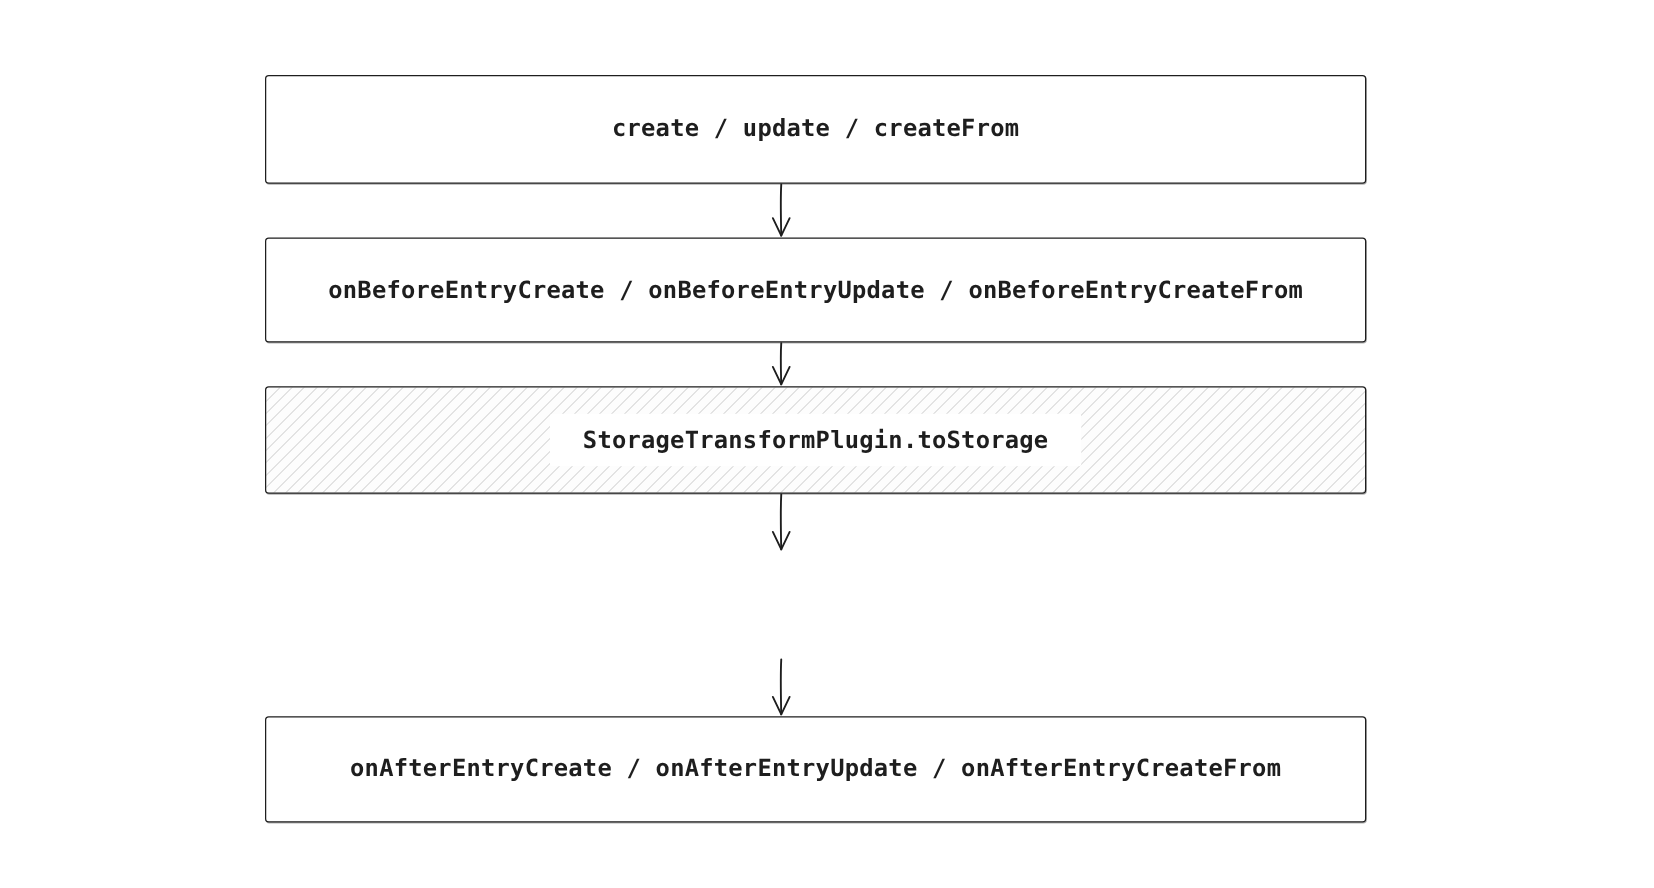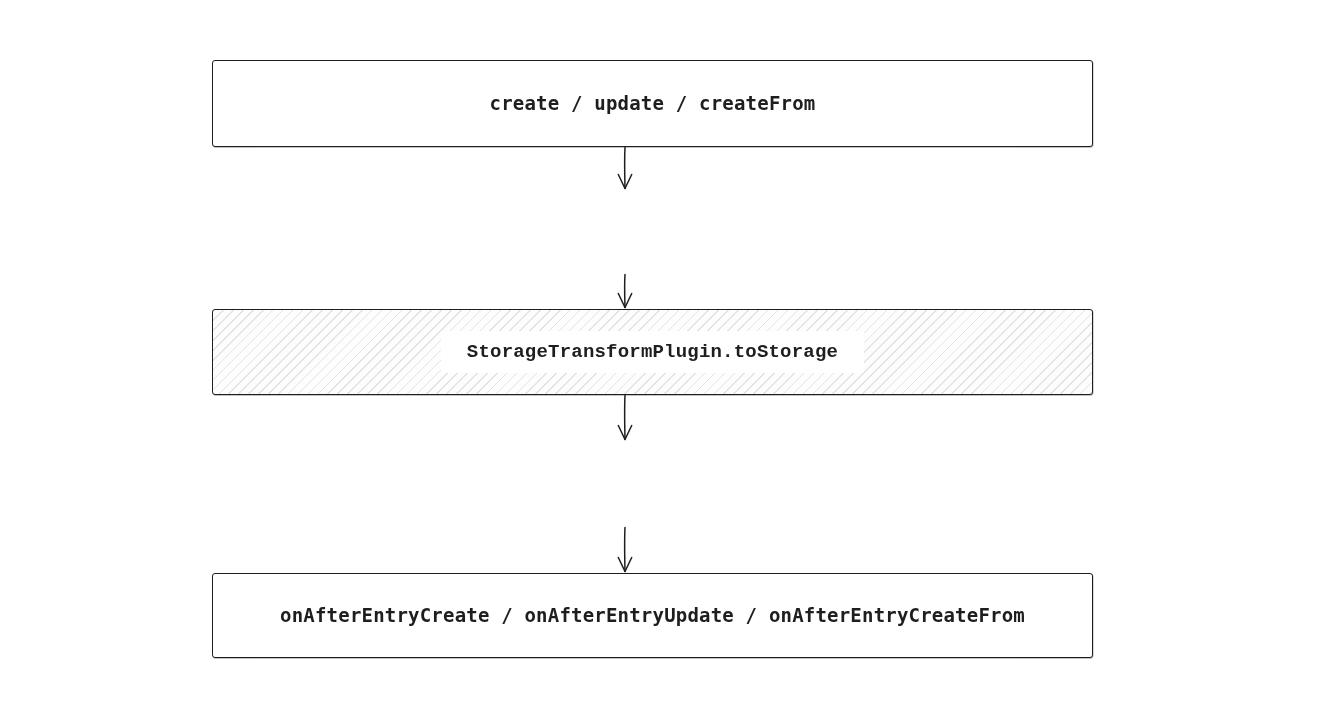--- a/index.html
+++ b/index.html
@@ -41,21 +41,20 @@
   .node.hachure {
     background:
       repeating-linear-gradient(
         135deg,
         #e3e3e3 0px,
         #e3e3e3 1.1px,
         rgba(255,255,255,0) 1.1px,
         rgba(255,255,255,0) 7px
       ),
       #fdfdfd;
-    font-family: Liberation Mono, monospace;
   }
   .node.hachure .label {
     background: #ffffff;
     padding: 10px 26px;
     border-radius: 2px;
   }
   .arrow {
     position: absolute;
     left: 611px;
     width: 28px;
@@ -86,20 +85,23 @@
 
   <div class="node" id="node-0">
     <span class="label">create / update / createFrom</span>
   </div>
 
   <svg class="arrow" id="arrow-0" viewBox="0 0 28 43" aria-hidden="true">
     <path d="M14 0.5 C13.3 13, 13.7 26, 14 41.5"></path>
     <path d="M7.3 27.5 L14 41.5 L20.7 27.5"></path>
   </svg>
 
+  <div class="node" id="node-1">
+    <span class="label">onBeforeEntryCreate / onBeforeEntryUpdate / onBeforeEntryCreateFrom</span>
+  </div>
 
   <svg class="arrow" id="arrow-1" viewBox="0 0 28 35" aria-hidden="true">
     <path d="M14 0.5 C13.3 11, 13.7 22, 14 33.5"></path>
     <path d="M7.3 19.5 L14 33.5 L20.7 19.5"></path>
   </svg>
 
   <div class="node hachure" id="node-2">
     <span class="label">StorageTransformPlugin.toStorage</span>
   </div>
 

